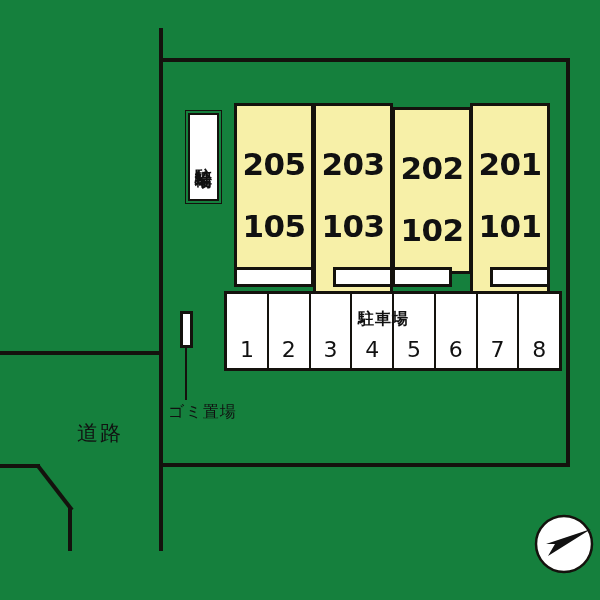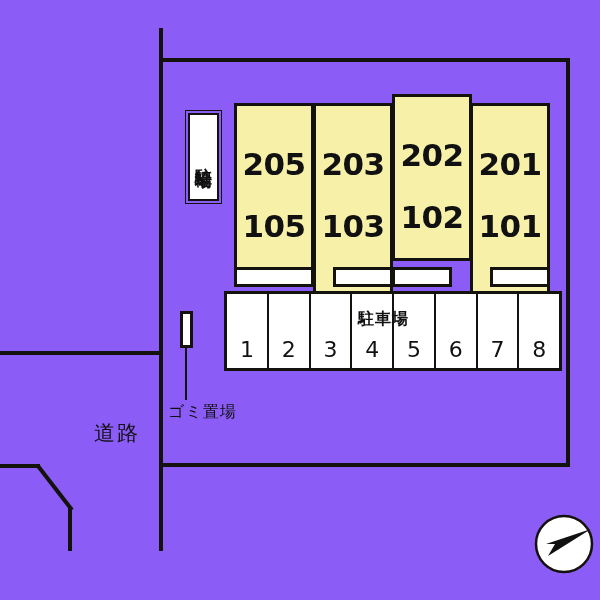--- a/index.html
+++ b/index.html
@@ -7,21 +7,21 @@
     padding: 0;
     background: #ffffff;
   }
   body {
     font-family: "DejaVu Sans", "Liberation Sans", sans-serif;
   }
   #site-plan {
     position: relative;
     width: 600px;
     height: 600px;
-    background: #8b5cf6;
+    background: #15803d;
     overflow: hidden;
   }
   #plan-svg {
     position: absolute;
     left: 0;
     top: 0;
     width: 600px;
     height: 600px;
   }
   .layer {
@@ -130,21 +130,20 @@
     color: #111111;
     letter-spacing: 1px;
     white-space: nowrap;
   }
   .road-label {
     position: absolute;
     font-size: 21px;
     color: #111111;
     letter-spacing: 2px;
     white-space: nowrap;
-    margin-left: 17px;
   }
 
   
   .trash-box {
     position: absolute;
     box-sizing: border-box;
     background: #ffffff;
     border: 3px solid #14120d;
   }
 
@@ -192,21 +191,21 @@
       <span class="unit-num">105</span>
     </div>
     <div class="entry-stub" style="left:234px; top:267px; width:80px; height:20px;"></div>
 
     <div class="unit" style="left:313px; top:103px; width:80px; height:214px;">
       <span class="unit-num unit-upper">203</span>
       <span class="unit-num">103</span>
     </div>
     <div class="entry-stub" style="left:333px; top:267px; width:60px; height:20px;"></div>
 
-    <div class="unit" style="left:392px; top:94px; width:80px; height:167px;">
+    <div class="unit" style="left:392px; top:107px; width:80px; height:167px;">
       <span class="unit-num unit-upper">202</span>
       <span class="unit-num">102</span>
     </div>
     <div class="entry-stub" style="left:392px; top:267px; width:60px; height:20px;"></div>
 
     <div class="unit" style="left:470px; top:103px; width:80px; height:196px;">
       <span class="unit-num unit-upper">201</span>
       <span class="unit-num">101</span>
     </div>
     <div class="entry-stub" style="left:490px; top:267px; width:60px; height:20px;"></div>

